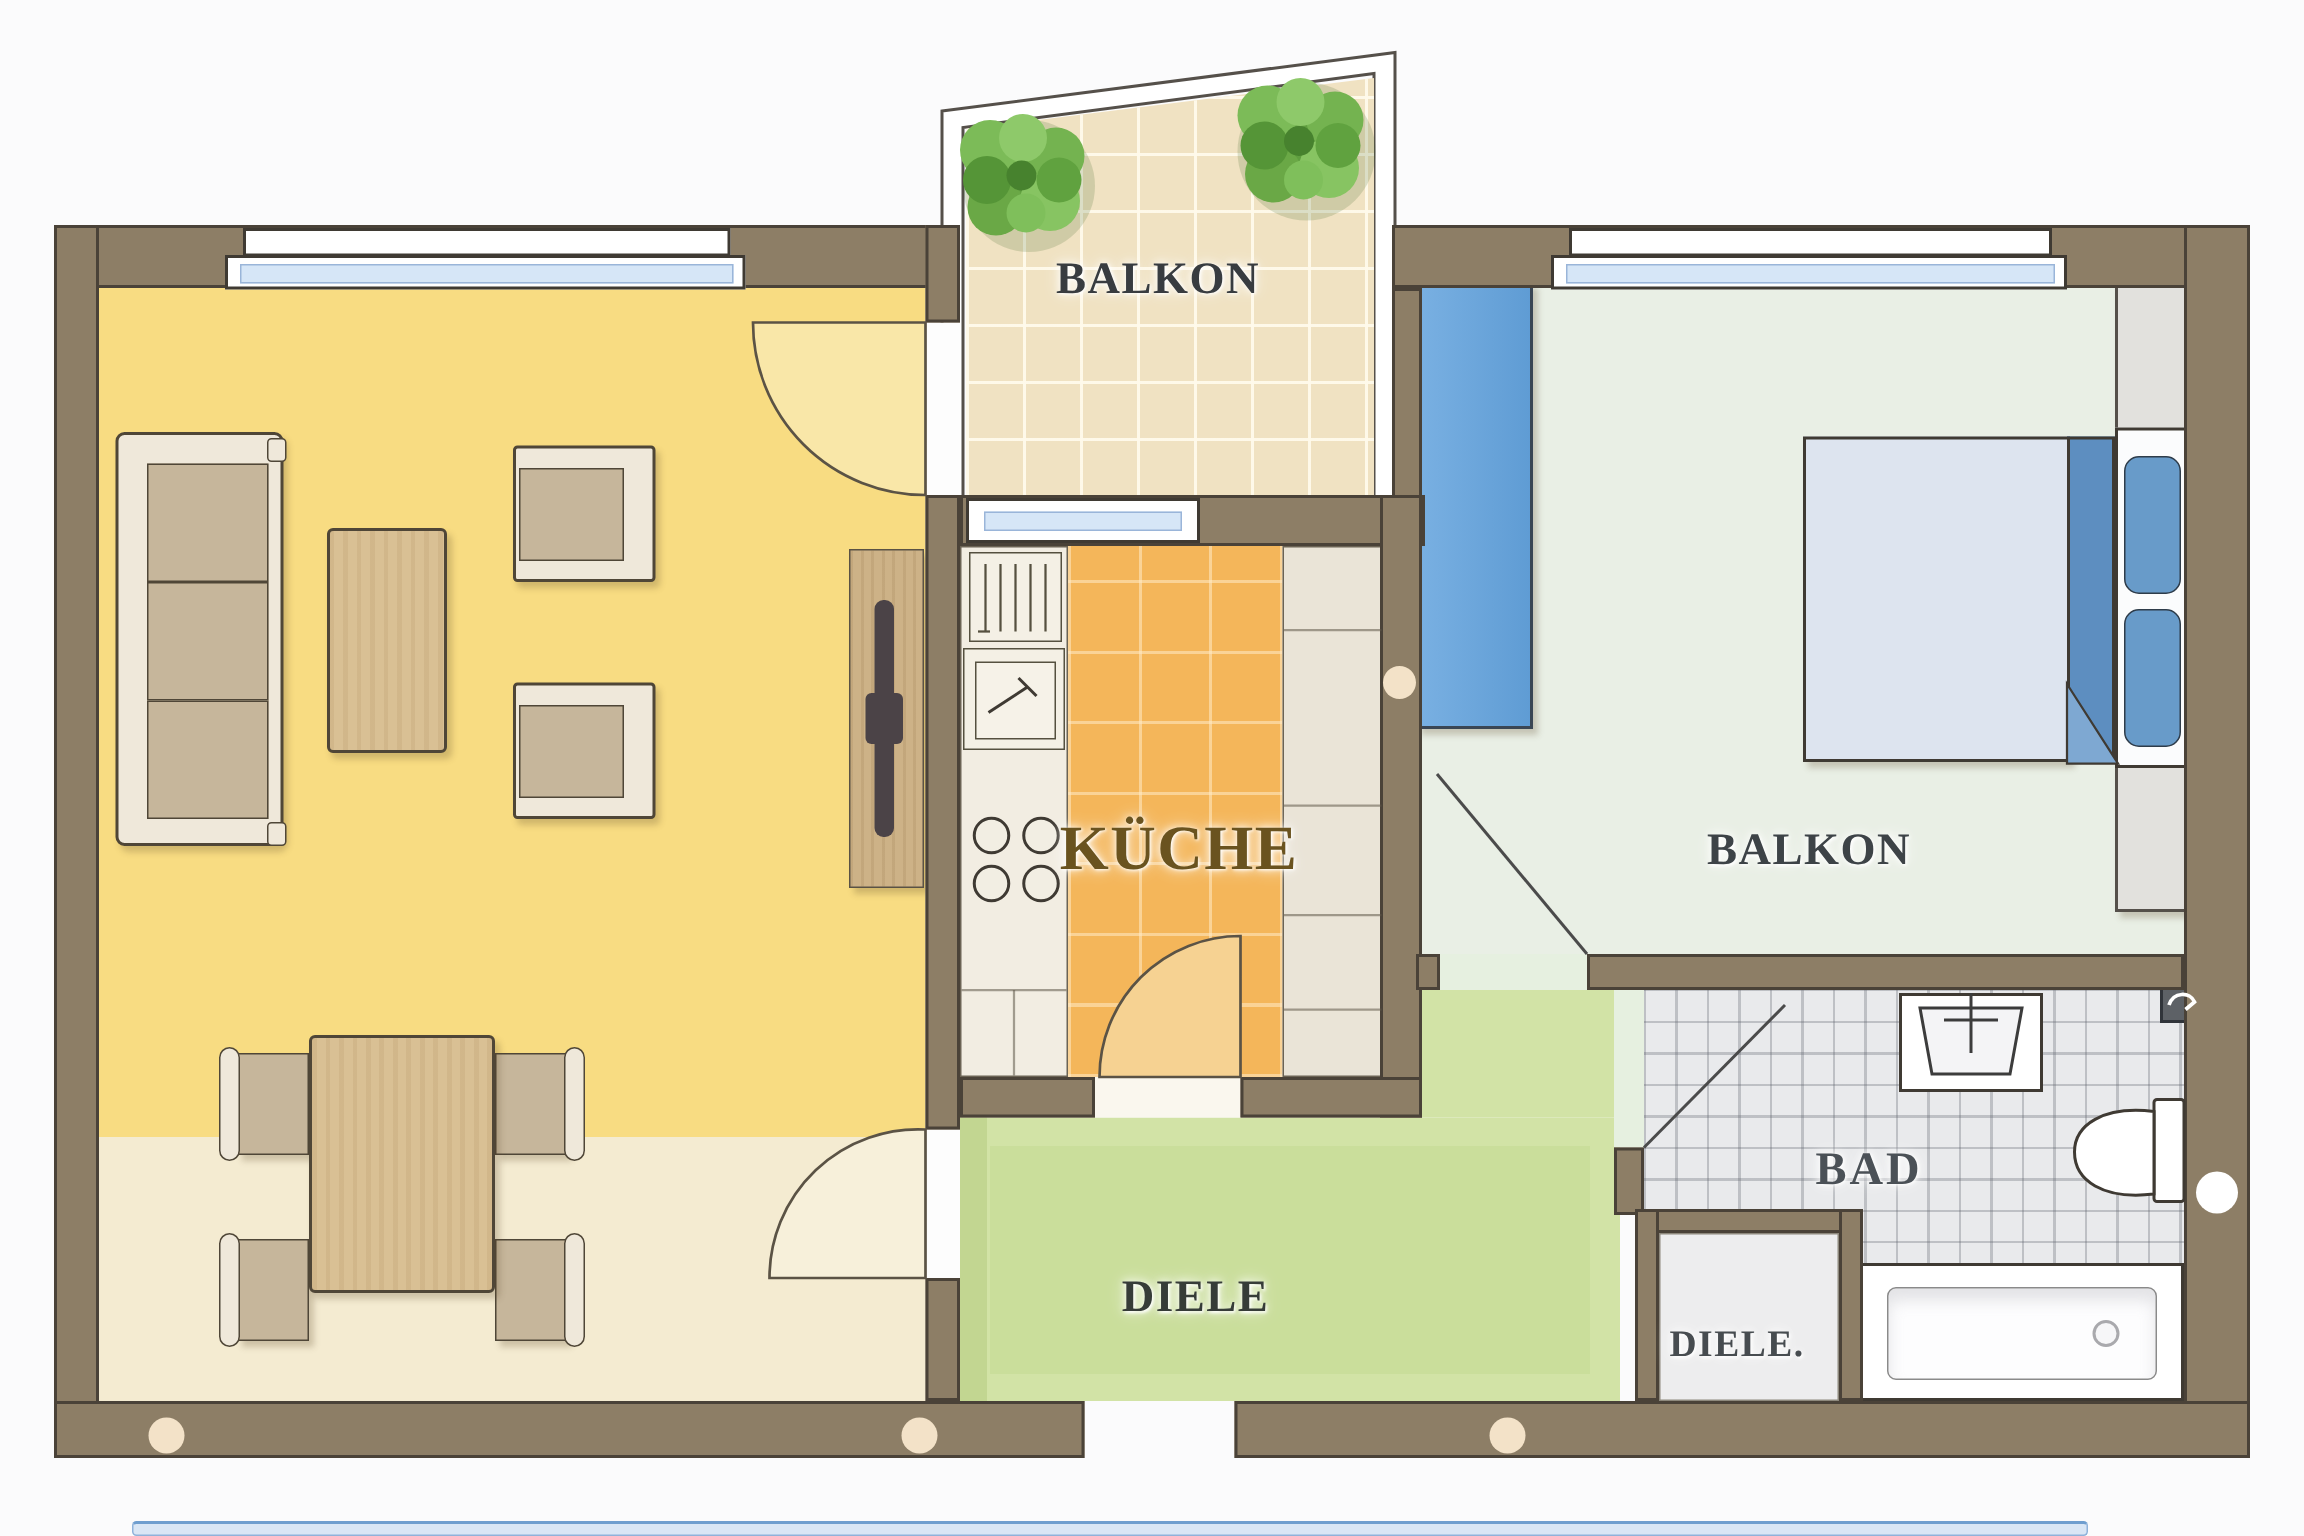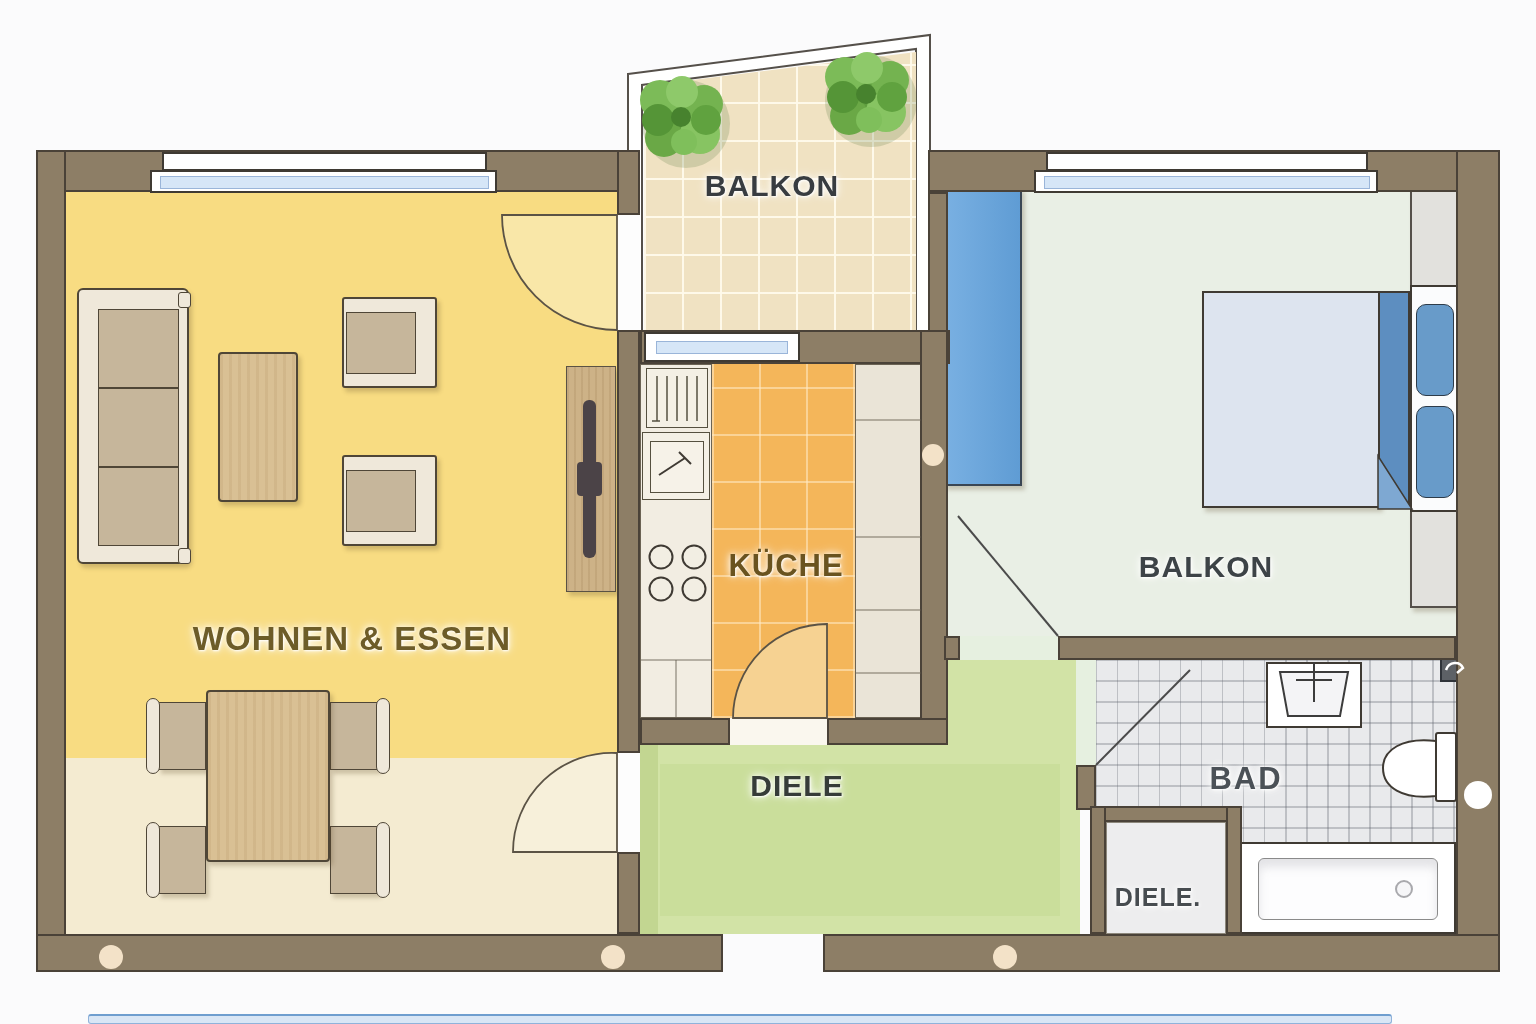--- a/index.html
+++ b/index.html
@@ -1,21 +1,21 @@
 <!DOCTYPE html>
 <html><head>
 <meta charset="utf-8">
 <style>
   html,body{margin:0;padding:0;background:#fbfbfc;font-family:"Liberation Sans",sans-serif;}
   #canvas{position:relative;width:1536px;height:1024px;background:#fbfbfc;overflow:hidden;}
   .abs{position:absolute;box-sizing:border-box;}
   .wall{position:absolute;box-sizing:border-box;background:#8d7e66;border:2px solid #4a4238;}
   .floor{position:absolute;box-sizing:border-box;}
   .lbl{position:absolute;transform:translate(-50%,-50%);font-weight:bold;letter-spacing:1px;white-space:nowrap;
-       text-shadow:0 0 6px rgba(255,255,255,.95),0 0 12px rgba(255,255,255,.8),1px 1px 2px rgba(255,255,255,.9);}
+       text-shadow:0 0 6px rgba(255,255,255,.95),0 0 12px rgba(255,255,255,.8),1px 1px 2px rgba(255,255,255,.9);font-family:Liberation Serif, serif;}
   .dot{position:absolute;border-radius:50%;}
   .win{position:absolute;box-sizing:border-box;background:#fff;border:2px solid #3f3a33;}
   .glass{position:absolute;box-sizing:border-box;background:#d6e6f7;border:1px solid #9ab5d9;}
   .furn{position:absolute;box-sizing:border-box;box-shadow:3px 4px 4px rgba(90,70,40,.25);}
   .wood{background:#d9c094;background-image:repeating-linear-gradient(90deg,rgba(140,100,50,.10) 0 3px,rgba(255,255,255,0) 3px 9px);}
   .cream{background:#efe8da;border:2px solid #4f4637;}
   .cushion{position:absolute;box-sizing:border-box;background:#c6b69b;border:1.5px solid #4f4637;}
   .gray-box{position:absolute;box-sizing:border-box;background:#e2e1dd;border:2px solid #55504a;}
   .tilefloor-balcony{background-color:#f0e2c2;
      background-image:repeating-linear-gradient(0deg,rgba(255,250,235,.95) 0 2px,rgba(255,255,255,0) 2px 38px),
@@ -230,22 +230,21 @@
     </g>
   </svg>
 
   <div class="dot" style="left:99px;top:945px;width:24px;height:24px;background:#f3e2c8;"></div>
   <div class="dot" style="left:601px;top:945px;width:24px;height:24px;background:#f3e2c8;"></div>
   <div class="dot" style="left:993px;top:945px;width:24px;height:24px;background:#f3e2c8;"></div>
   <div class="dot" style="left:922px;top:444px;width:22px;height:22px;background:#f3e2c8;"></div>
   <div class="dot" style="left:1464px;top:781px;width:28px;height:28px;background:#ffffff;"></div>
 
   <div class="lbl" style="left:772px;top:186px;font-size:30px;color:#383c40;">BALKON</div>
-  <div class="lbl" style="left:352px;top:639px;font-size:33px;color:#6d5c28;">WOHNEN &amp; ESSEN</div>
-  <div class="lbl" style="left:786px;top:566px;font-size:31px;color:#6a531f;">KÜCHE</div>
+  <div class="lbl" style="left:786px;top:566px;font-size:42px;color:#6a531f;">KÜCHE</div>
   <div class="lbl" style="left:1206px;top:567px;font-size:30px;color:#3d4347;">BALKON</div>
-  <div class="lbl" style="left:797px;top:786px;font-size:30px;color:#363c38;">DIELE</div>
+  <div class="lbl" style="left:797px;top:865px;font-size:30px;color:#363c38;">DIELE</div>
   <div class="lbl" style="left:1246px;top:779px;font-size:31px;color:#4b5157;letter-spacing:2px;">BAD</div>
   <div class="lbl" style="left:1158px;top:897px;font-size:25px;color:#474c50;">DIELE.</div>
 
   <div class="abs" style="left:88px;top:1014px;width:1304px;height:10px;background:#d9e6f5;border:1px solid #8fb2da;border-top:2px solid #6f9ecf;border-radius:3px;"></div>
 
 </div>
 
 </body></html>

